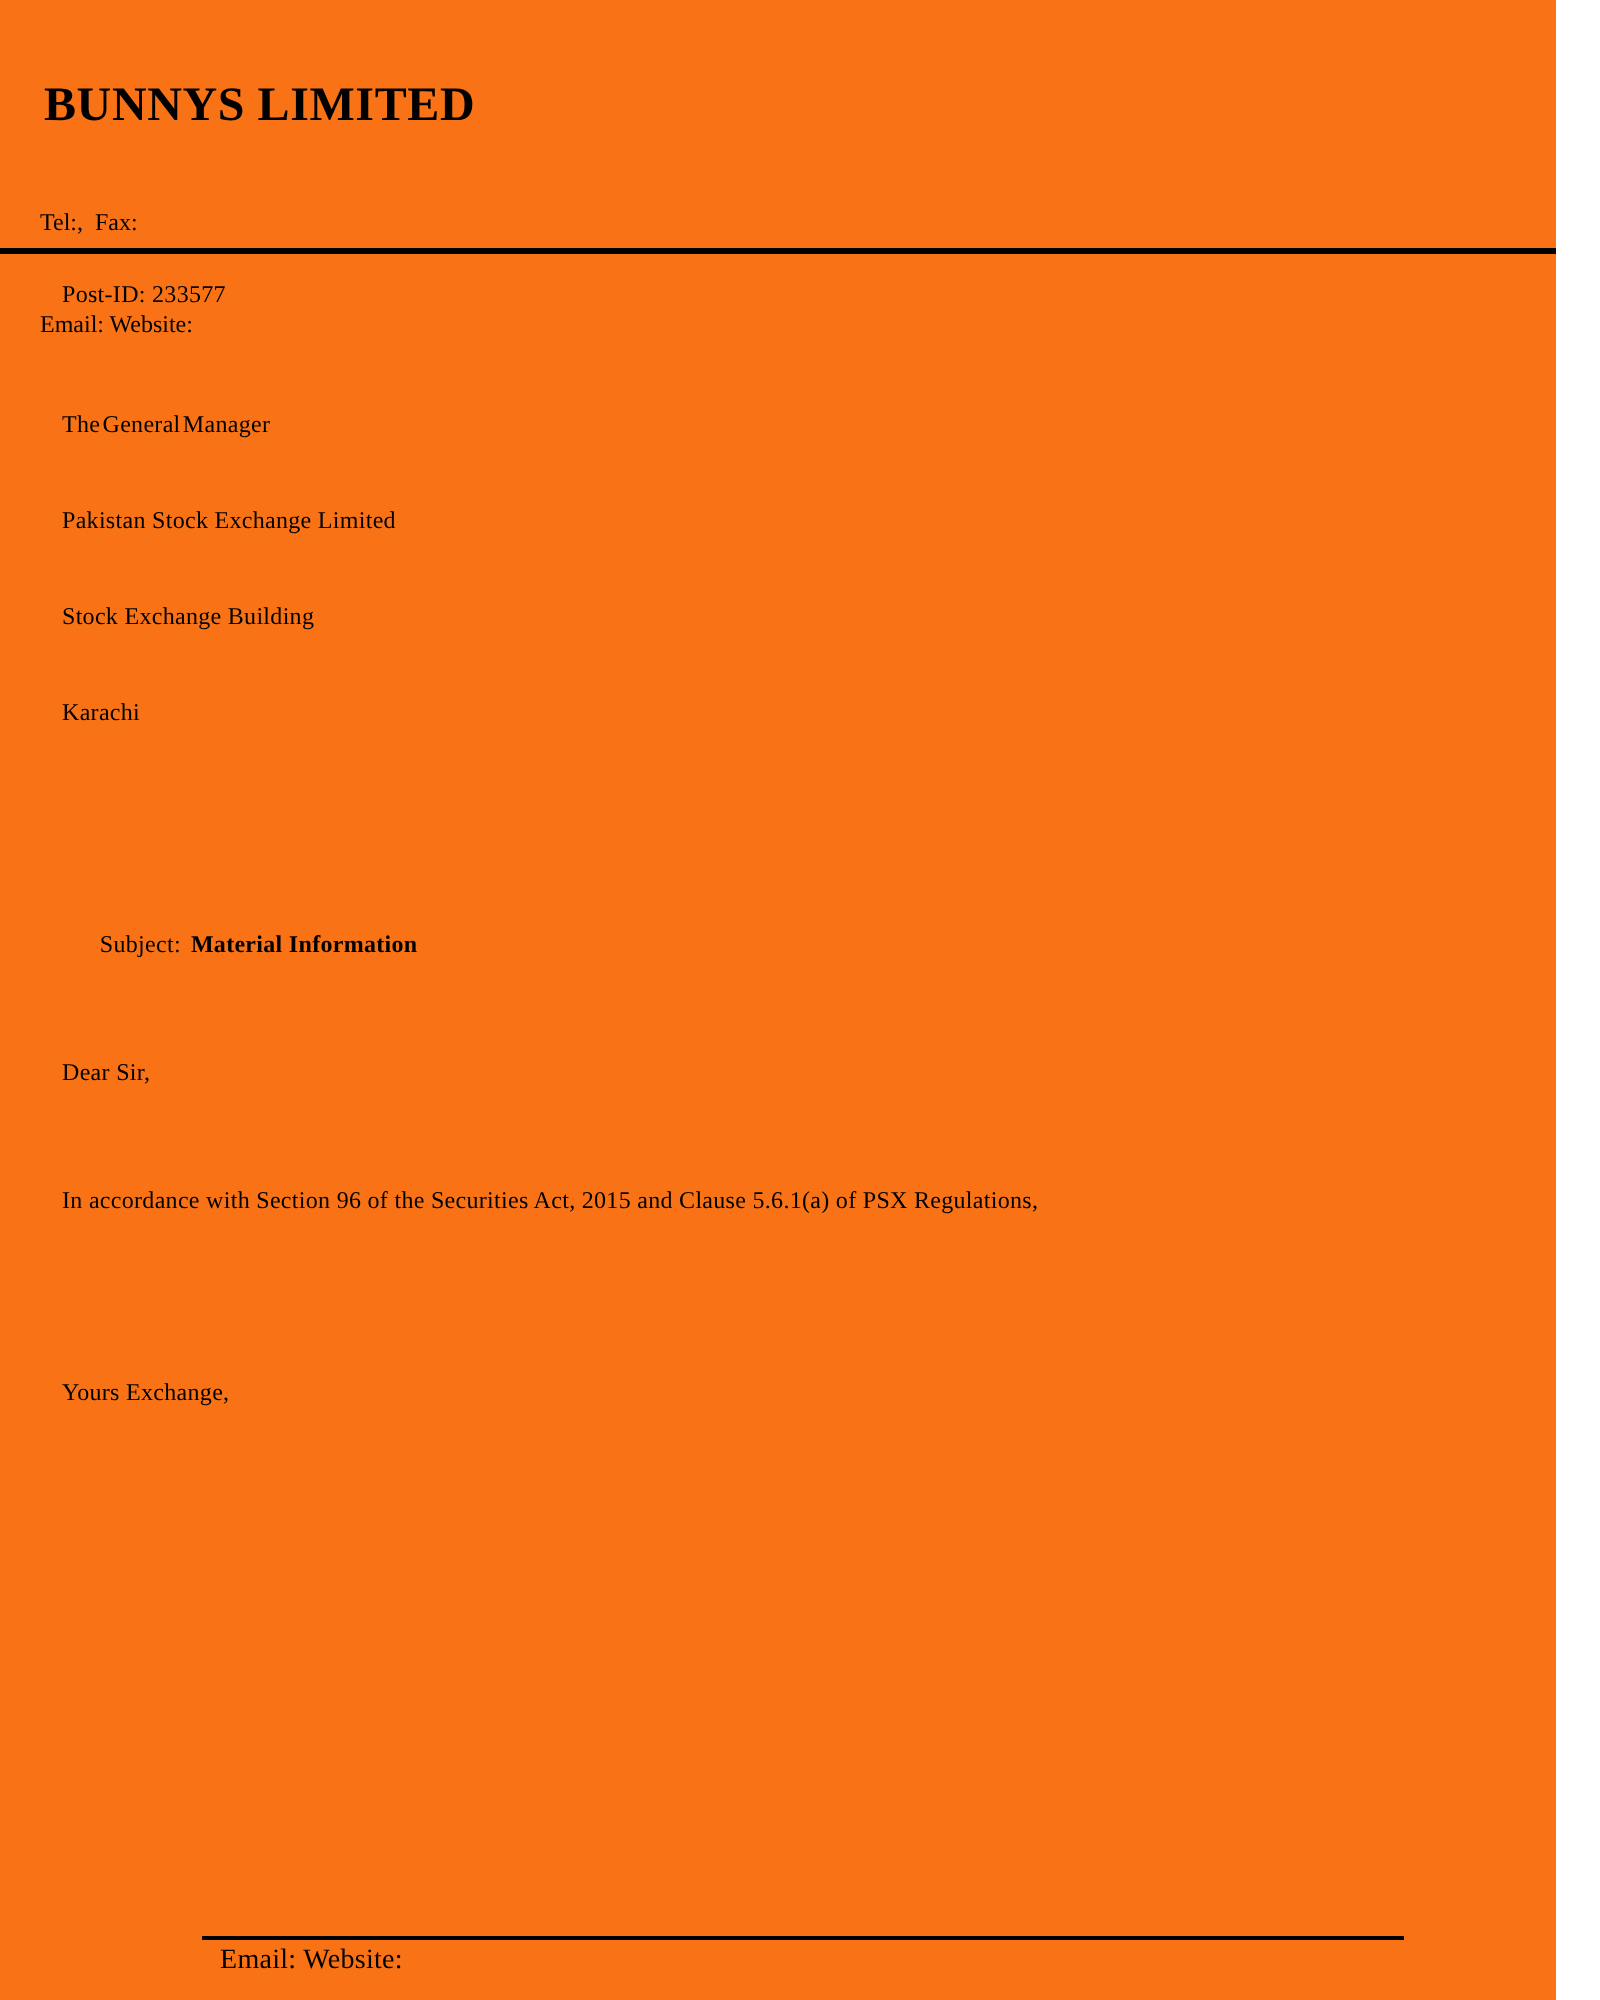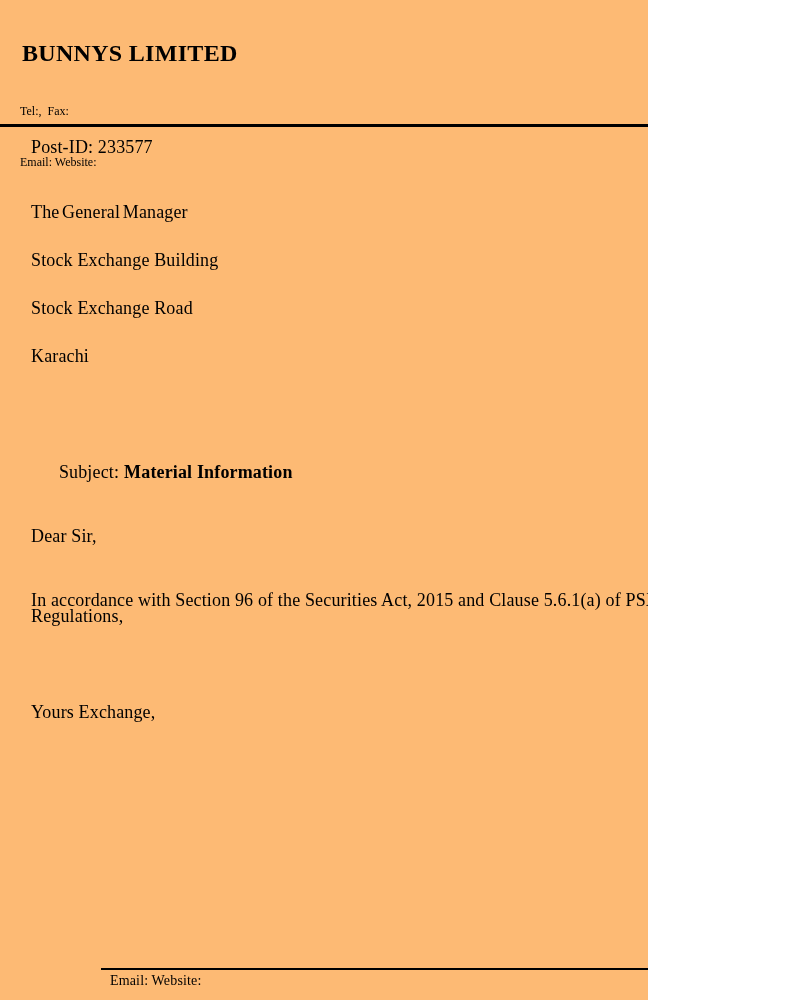--- a/index.html
+++ b/index.html
@@ -1,23 +1,23 @@
 <!DOCTYPE html>
 <html><head>
 <meta charset="utf-8">
 <style>
   html, body {
     margin: 0;
     padding: 0;
   }
   .page {
     position: relative;
-    width: 648px;
+    width: 778px;
     height: 1000px;
-    background: #fdba74;
+    background: #f97316;
     color: #000000;
     font-family: "Liberation Serif", "DejaVu Serif", serif;
     overflow: hidden;
   }
   .abs { position: absolute; }
 
   
   .company-name {
     left: 22px;
     top: 24px;
@@ -39,21 +39,21 @@
     width: 800px;
     height: 3px;
     background: #000000;
   }
 
   
   .letter {
     left: 31px;
     top: 139px;
     width: 680px;
-    font-size: 18px;
+    font-size: 12px;
     line-height: 16px;
     letter-spacing: 0.15px;
   }
   .letter div { white-space: pre-wrap; }
   .meta-date { word-spacing: -2px; }
   .recipient { margin-top: 17px; }
   .recipient-name { font-weight: normal; word-spacing: -2px; }
   .subject-line { margin-top: 52px; }
   .subject-value { font-weight: bold; margin-left: 5px; }
   .salutation { margin-top: 32px; }
@@ -88,22 +88,22 @@
       <div>Email: Website:</div>
     </div>
     <div class="abs header-rule"></div>
   </header>
 
   <main class="abs letter">
     <div>Post-ID: 233577</div>
 
     <div class="recipient">
       <div class="recipient-name">The General Manager</div>
+      <div>Pakistan Stock Exchange Limited</div>
       <div>Stock Exchange Building</div>
-      <div>Stock Exchange Road</div>
       <div>Karachi</div>
     </div>
 
     <div class="subject-line">
       <span>Subject:</span><span class="subject-value">Material Information</span>
     </div>
 
     <div class="salutation">Dear Sir,</div>
 
     <div class="paragraph">

